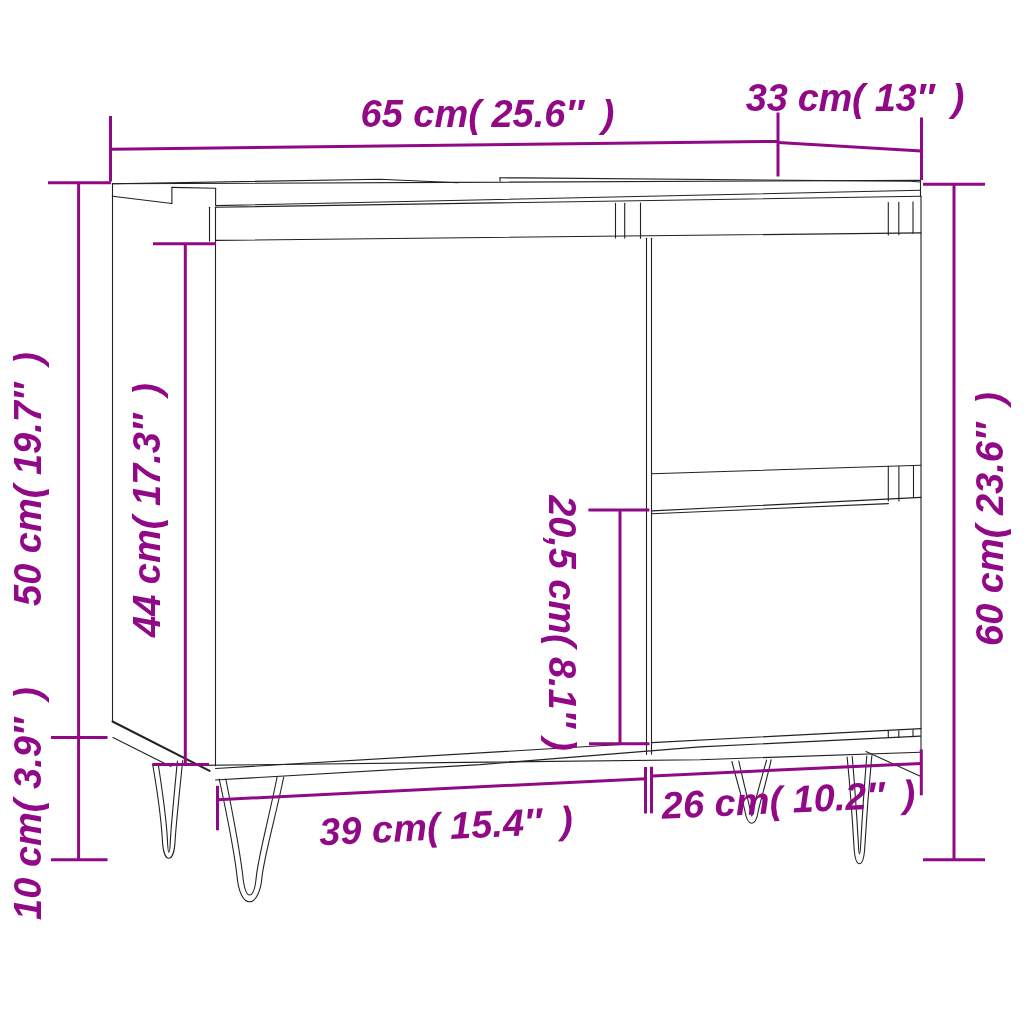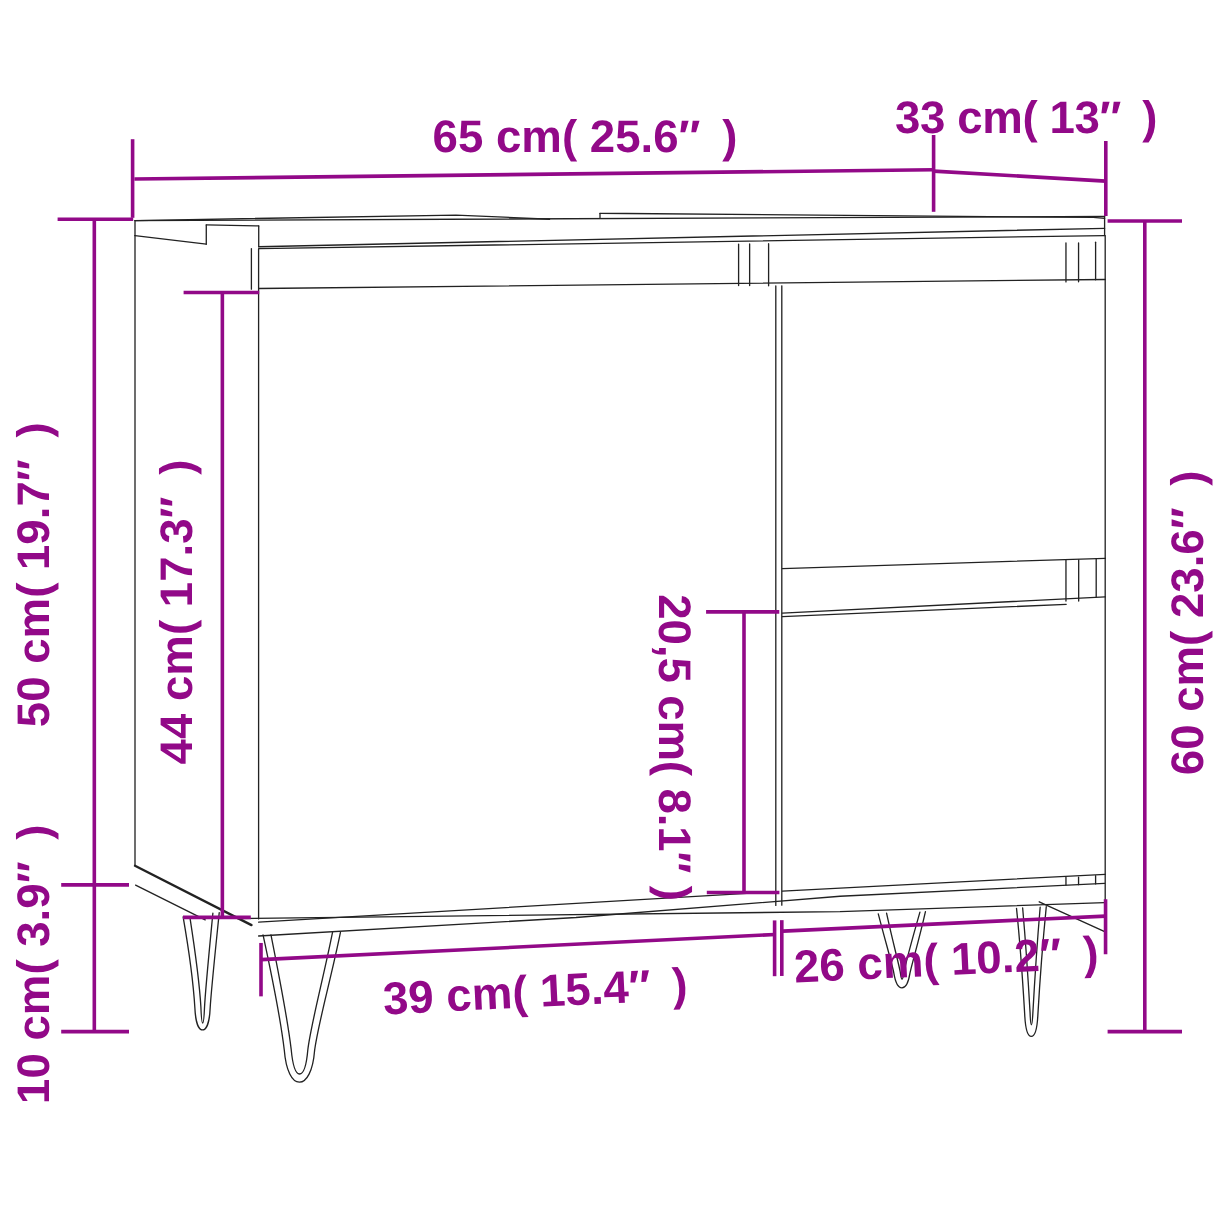--- a/index.html
+++ b/index.html
@@ -1,16 +1,16 @@
 <!DOCTYPE html>
 <html><head>
 <meta charset="utf-8">
 <style>
   html,body{margin:0;padding:0;background:#ffffff;}
-  .wrap{width:1024px;height:1024px;position:relative;overflow:hidden;}
+  .wrap{width:1024px;height:1024px;position:relative;overflow:hidden;font-style:italic;}
   text{font-family:"Liberation Sans",sans-serif;font-weight:bold;fill:#920988;}
 </style>
 </head>
 <body>
 <div class="wrap">
 <svg width="1024" height="1024" viewBox="0 0 1024 1024" xmlns="http://www.w3.org/2000/svg">
 
   <rect x="0" y="0" width="1024" height="1024" fill="#ffffff"></rect>
 
   <g stroke="#222222" stroke-width="1.1" fill="none" stroke-linecap="round">

